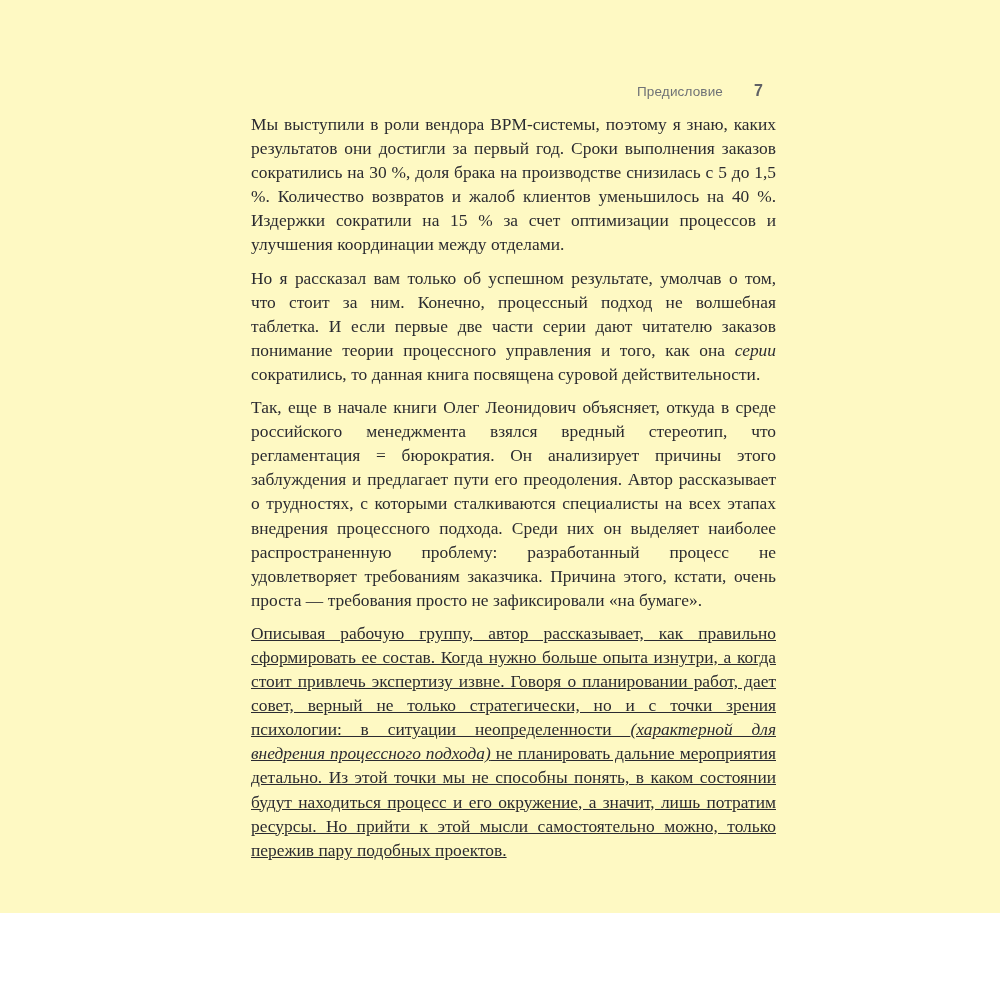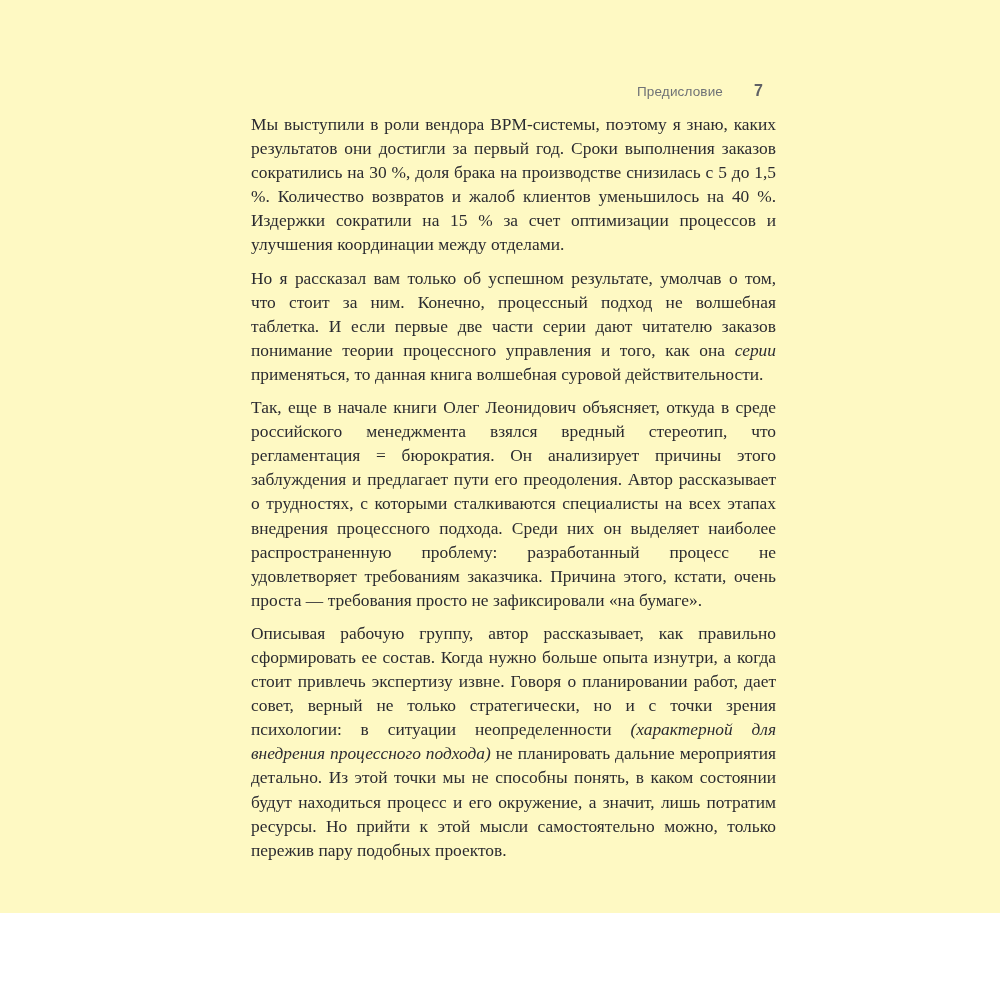--- a/index.html
+++ b/index.html
@@ -64,38 +64,39 @@
     text-align: justify;
     text-justify: inter-word;
     margin: 0 0 9px 0;
     hyphens: manual;
     -webkit-hyphens: manual;
     word-spacing: 0.1px;
   }
 
   .para:last-child {
     margin-bottom: 0;
+    text-decoration: underline;
   }
 
   .para i,
   .para em {
     font-style: italic;
   }
 </style>
 </head>
 <body>
 
 <div class="page">
 
   <div class="running-head">
     <span class="running-head__title">Предисловие</span>
     <span class="running-head__folio">7</span>
   </div>
 
   <div class="textblock" id="textblock">
 
   <p class="para"><span>Мы выступили в роли вендора BPM-системы, поэтому я знаю, каких результатов они достигли за первый год. Сроки выполнения заказов сократились на 30 %, доля брака на производстве снизилась с 5 до 1,5 %. Количество возвратов и жалоб клиентов уменьшилось на 40 %. Издержки сократили на 15 % за счет оптимизации процессов и улучшения координации между отделами.</span></p>
-      <p class="para"><span>Но я рассказал вам только об успешном результате, умолчав о том, что стоит за ним. Конечно, процессный подход не волшебная таблетка. И если первые две части серии дают читателю заказов понимание теории процессного управления и того, как она </span><em>серии</em><span> применяться, то данная книга волшебная суровой действительности.</span></p>
+      <p class="para"><span>Но я рассказал вам только об успешном результате, умолчав о том, что стоит за ним. Конечно, процессный подход не волшебная таблетка. И если первые две части серии дают читателю заказов понимание теории процессного управления и того, как она </span><em>серии</em><span> сократились, то данная книга посвящена суровой действительности.</span></p>
       <p class="para"><span>Так, еще в начале книги Олег Леонидович объясняет, откуда в среде российского менеджмента взялся вредный стереотип, что регламентация = бюрократия. Он анализирует причины этого заблуждения и предлагает пути его преодоления. Автор рассказывает о трудностях, с которыми сталкиваются специалисты на всех этапах внедрения процессного подхода. Среди них он выделяет наиболее распространенную проблему: разработанный процесс не удовлетворяет требованиям заказчика. Причина этого, кстати, очень проста — требования просто не зафиксировали «на бумаге».</span></p>
       <p class="para"><span>Описывая рабочую группу, автор рассказывает, как правильно сформировать ее состав. Когда нужно больше опыта изнутри, а когда стоит привлечь экспертизу извне. Говоря о планировании работ, дает совет, верный не только стратегически, но и с точки зрения психологии: в ситуации неопределенности </span><em>(характерной для внедрения процессного подхода)</em><span> не планировать дальние мероприятия детально. Из этой точки мы не способны понять, в каком состоянии будут находиться процесс и его окружение, а значит, лишь потратим ресурсы. Но прийти к этой мысли самостоятельно можно, только пережив пару подобных проектов.</span></p>
     </div>
 
 </div>
 
 </body></html>

